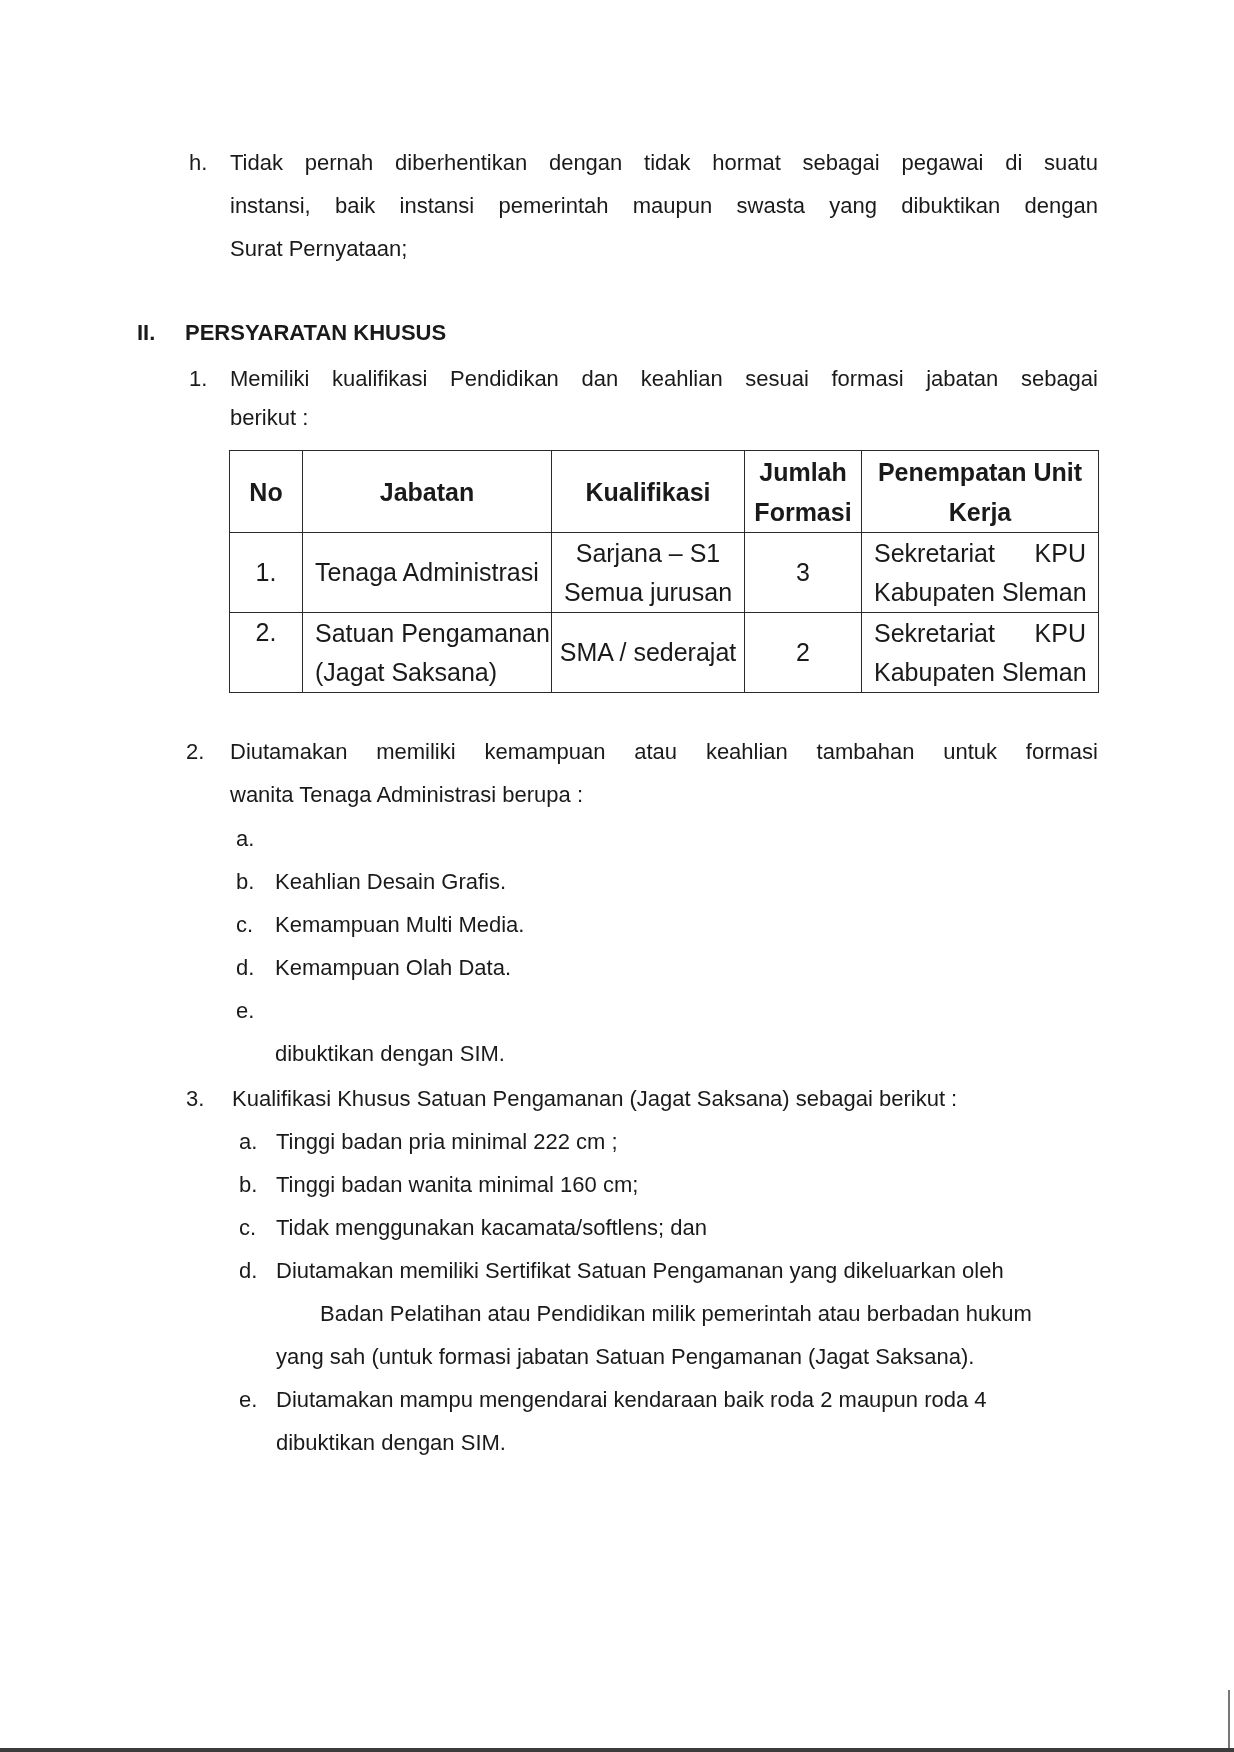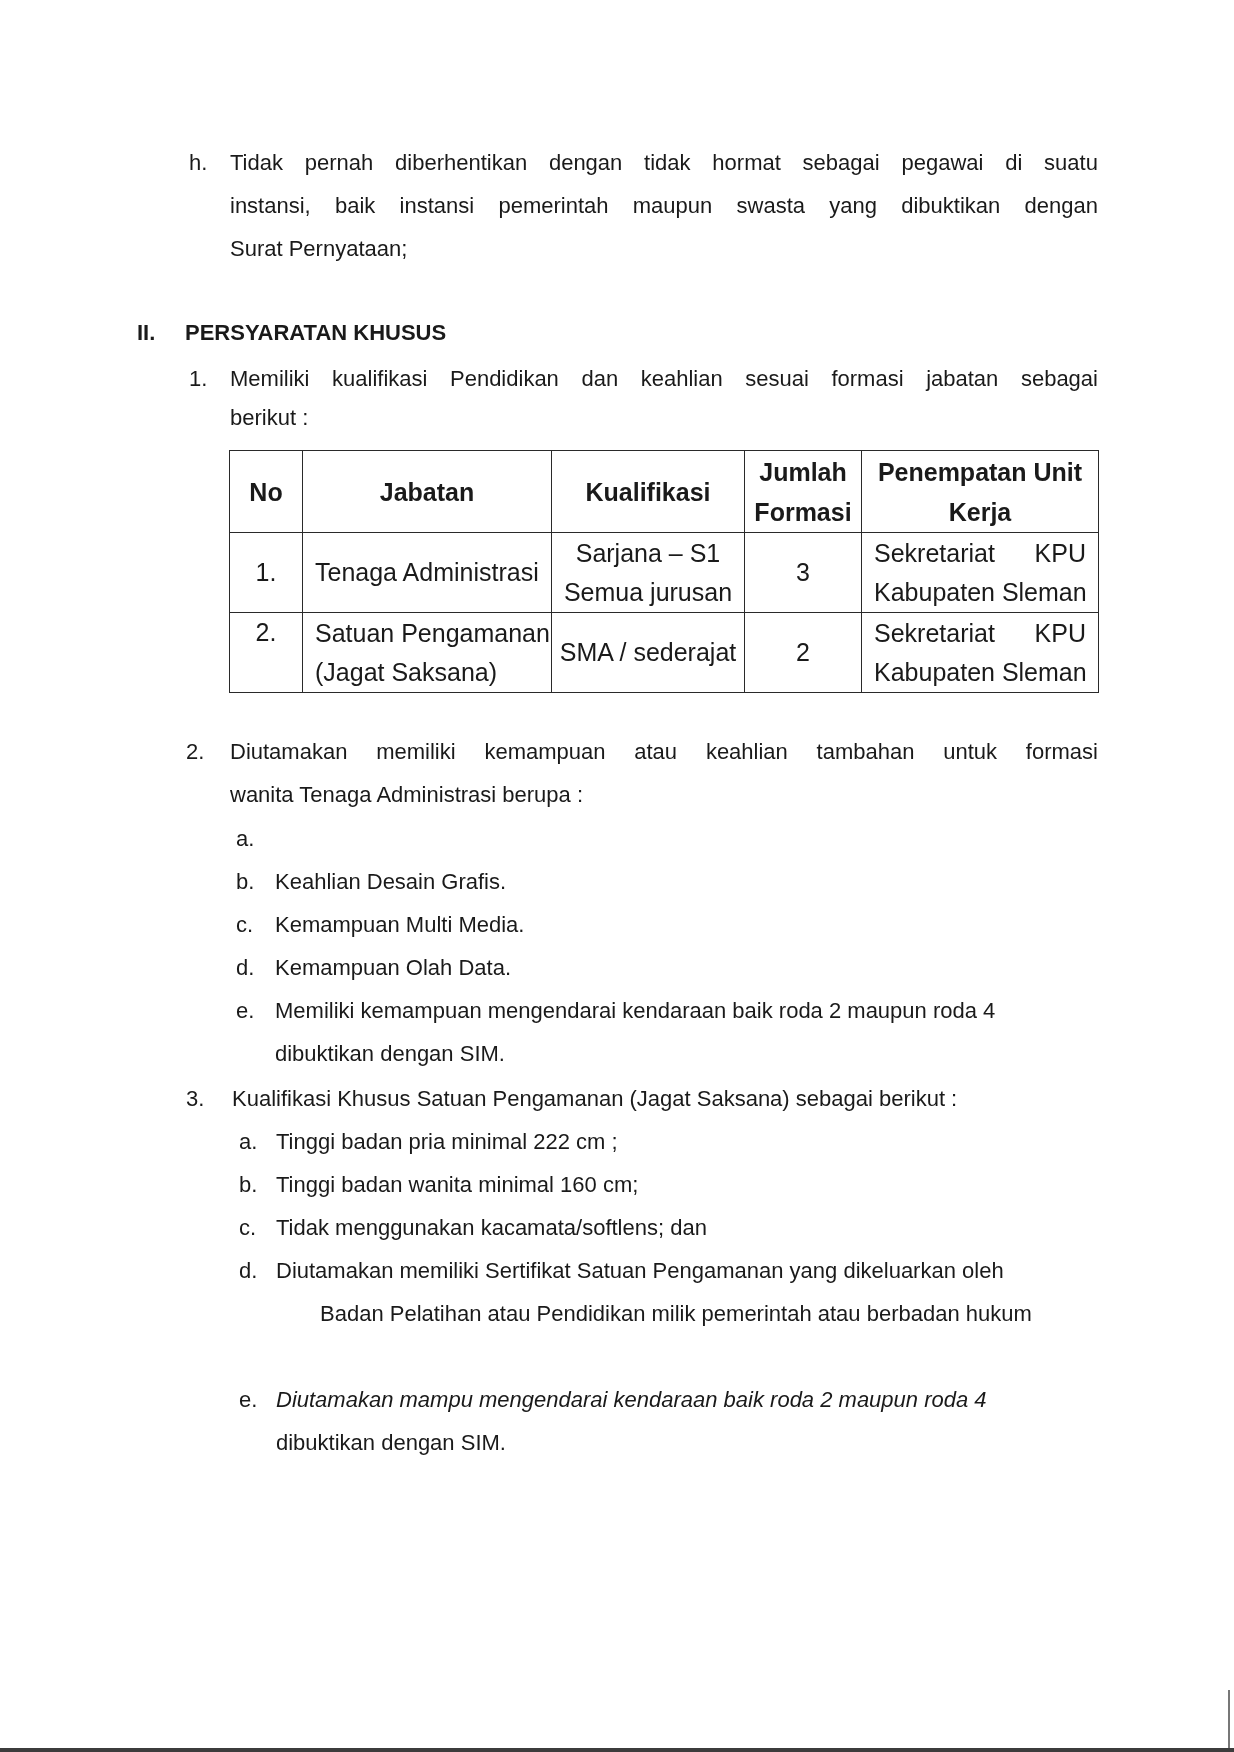--- a/index.html
+++ b/index.html
@@ -153,38 +153,38 @@
   <div class="marker" style="left:236px; top:871px;">b.</div>
   <div class="line" style="left:275px; top:871px;">Keahlian Desain Grafis.</div>
 
   <div class="marker" style="left:236px; top:914px;">c.</div>
   <div class="line" style="left:275px; top:914px;">Kemampuan Multi Media.</div>
 
   <div class="marker" style="left:236px; top:957px;">d.</div>
   <div class="line" style="left:275px; top:957px;">Kemampuan Olah Data.</div>
 
   <div class="marker" style="left:236px; top:1000px;">e.</div>
-  <div class="line" style="left:275px; top:1000px;">Memiliki kemampuan mengendarai kendaraan baik roda 2 maupun roda 4</div>
   <div class="line" style="left:275px; top:1043px;">dibuktikan dengan SIM.</div>
 
   <div class="marker" style="left:186px; top:1088px;">3.</div>
   <div class="line" style="left:232px; top:1088px;">Kualifikasi Khusus Satuan Pengamanan (Jagat Saksana) sebagai berikut :</div>
 
   <div class="marker" style="left:239px; top:1131px;">a.</div>
   <div class="line" style="left:276px; top:1131px;">Tinggi badan pria minimal 222 cm ;</div>
 
   <div class="marker" style="left:239px; top:1174px;">b.</div>
   <div class="line" style="left:276px; top:1174px;">Tinggi badan wanita minimal 160 cm;</div>
 
   <div class="marker" style="left:239px; top:1217px;">c.</div>
   <div class="line" style="left:276px; top:1217px;">Tidak menggunakan kacamata/softlens; dan</div>
 
   <div class="marker" style="left:239px; top:1260px;">d.</div>
   <div class="line" style="left:276px; top:1260px;">Diutamakan memiliki Sertifikat Satuan Pengamanan yang dikeluarkan oleh</div>
   <div class="line" style="left:276px; top:1303px;margin-left:44px;">Badan Pelatihan atau Pendidikan milik pemerintah atau berbadan hukum</div>
+  <div class="line" style="left:276px; top:1346px;">yang sah (untuk formasi jabatan Satuan Pengamanan (Jagat Saksana).</div>
 
   <div class="marker" style="left:239px; top:1389px;">e.</div>
-  <div class="line" style="left:276px; top:1389px;font-style:italic;">Diutamakan mampu mengendarai kendaraan baik roda 2 maupun roda 4</div>
+  <div class="line" style="left:276px; top:1389px;">Diutamakan mampu mengendarai kendaraan baik roda 2 maupun roda 4</div>
   <div class="line" style="left:276px; top:1432px;">dibuktikan dengan SIM.</div>
 
   <div class="scan-right"></div>
   <div class="scan-bottom"></div>
 </div>
 
 </body></html>

